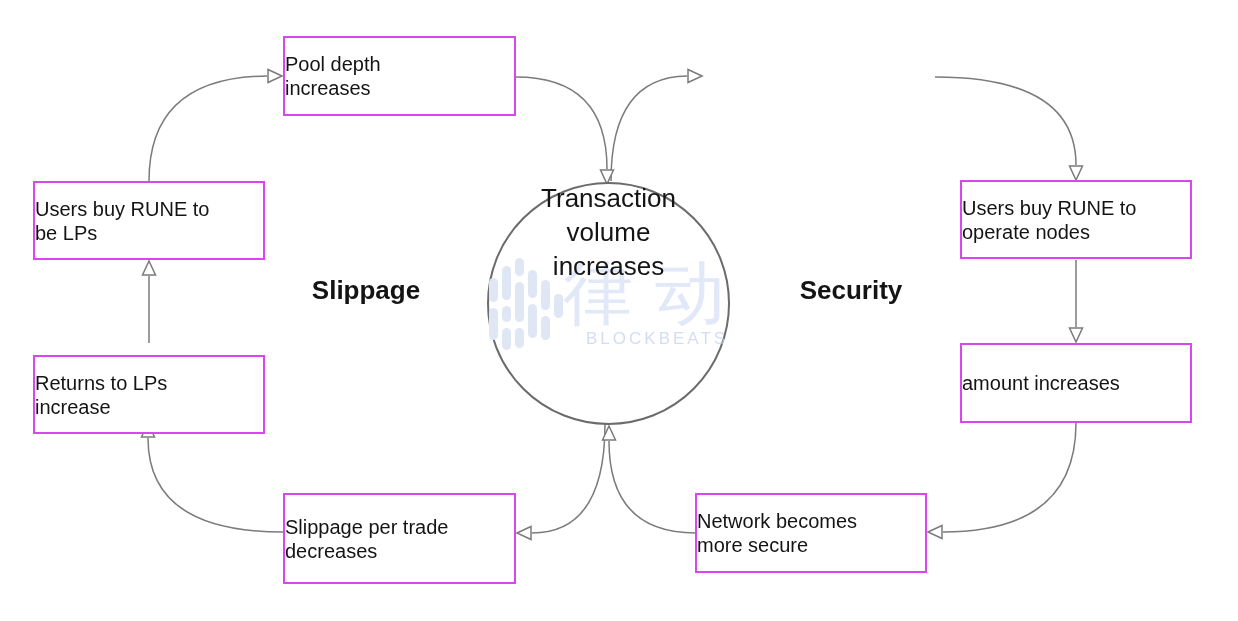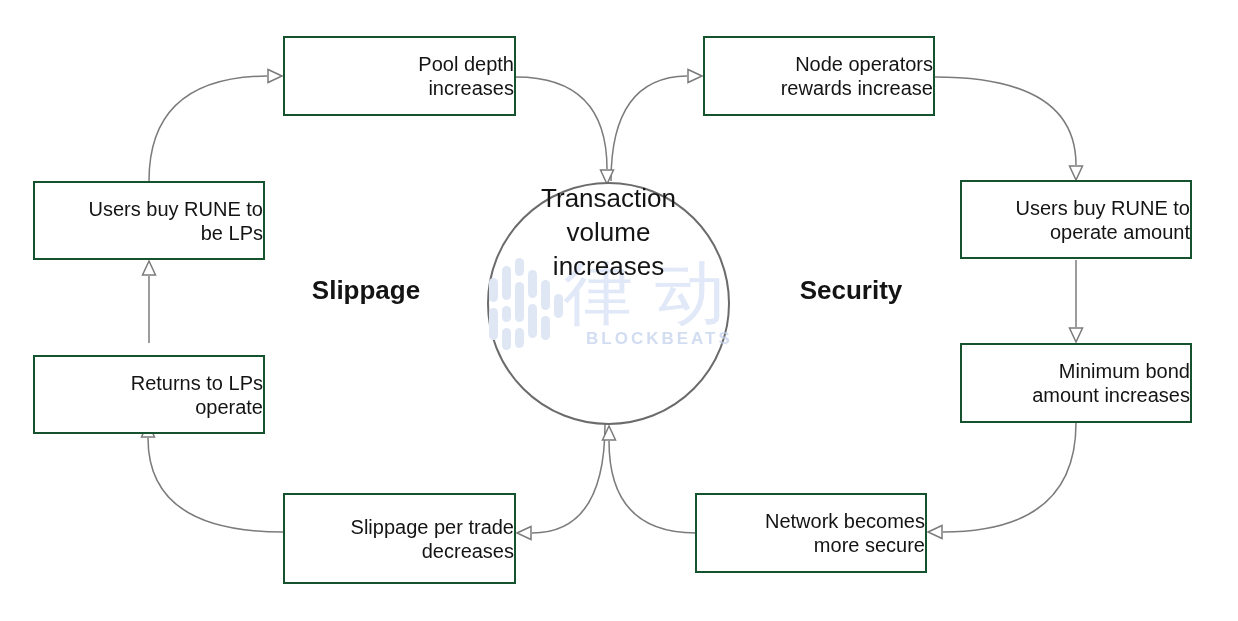--- a/index.html
+++ b/index.html
@@ -12,23 +12,23 @@
     color:#141414;
   }
   #connector-layer{
     position:absolute;left:0;top:0;width:1238px;height:621px;
     z-index:1;
   }
   .node-box{
     position:absolute;
     box-sizing:border-box;
     background:#ffffff;
-    border:2px solid #14532d;
+    border:2px solid #d946ef;
     display:flex;flex-direction:column;
-    align-items:flex-end;justify-content:center;
+    align-items:flex-start;justify-content:center;
     text-align:center;
     font-size:20px;line-height:1.2;
     z-index:5;
   }
   .node-box span{display:block;}
   .center-circle{
     position:absolute;left:487px;top:182px;
     width:243px;height:243px;
     box-sizing:border-box;
     background:#ffffff;
@@ -59,21 +59,21 @@
   #wm-icon{left:489px;top:258px;width:76px;height:96px;}
   #wm-hanzi{
     left:563px;top:258px;
     font-size:70px;line-height:1;
     letter-spacing:22px;
     color:rgba(200,213,240,0.55);
     white-space:nowrap;
   }
   #wm-brand{
     left:586px;top:329px;
-    font-size:17px;font-weight:bold;
+    font-size:17px;font-weight:normal;
     letter-spacing:3px;
     color:rgba(196,210,238,0.75);
     white-space:nowrap;
   }
 </style>
 </head>
 <body>
 
 <div id="canvas">
 
@@ -138,37 +138,32 @@
   <div class="node-box" style="left:283px;top:36px;width:233px;height:80px">
     <span>Pool depth</span>
     <span>increases</span>
   </div>
   <div class="node-box" style="left:33px;top:181px;width:232px;height:79px">
     <span>Users buy RUNE to</span>
     <span>be LPs</span>
   </div>
   <div class="node-box" style="left:33px;top:355px;width:232px;height:79px">
     <span>Returns to LPs</span>
-    <span>operate</span>
+    <span>increase</span>
   </div>
   <div class="node-box" style="left:283px;top:493px;width:233px;height:91px">
     <span>Slippage per trade</span>
     <span>decreases</span>
   </div>
 
-  <div class="node-box" style="left:703px;top:36px;width:232px;height:80px">
-    <span>Node operators</span>
-    <span>rewards increase</span>
-  </div>
   <div class="node-box" style="left:960px;top:180px;width:232px;height:79px">
     <span>Users buy RUNE to</span>
-    <span>operate amount</span>
+    <span>operate nodes</span>
   </div>
   <div class="node-box" style="left:960px;top:343px;width:232px;height:80px">
-    <span>Minimum bond</span>
     <span>amount increases</span>
   </div>
   <div class="node-box" style="left:695px;top:493px;width:232px;height:80px">
     <span>Network becomes</span>
     <span>more secure</span>
   </div>
 
 </div>
 
 </body></html>

